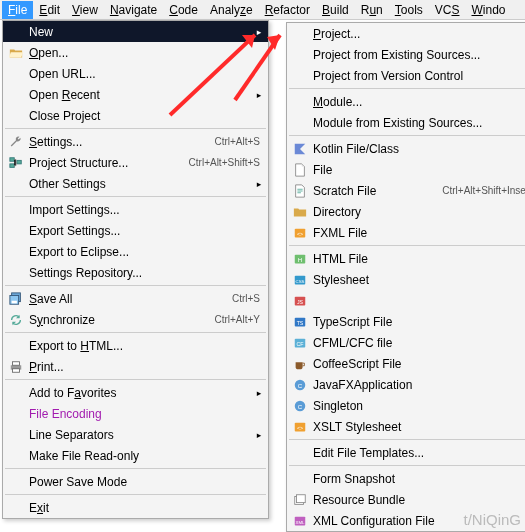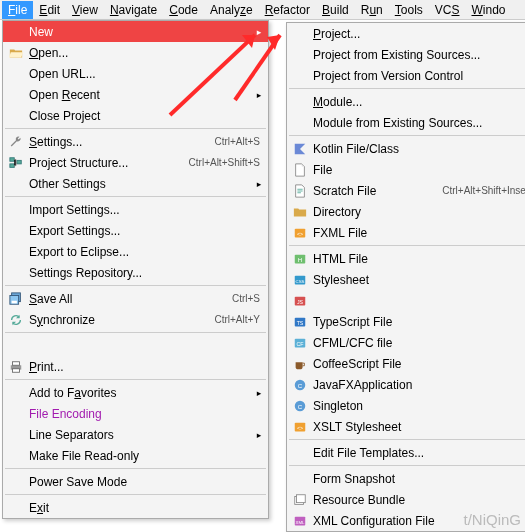--- a/index.html
+++ b/index.html
@@ -5,21 +5,21 @@
   * { box-sizing: border-box; margin: 0; padding: 0; }
   body { font-family: "Segoe UI", Tahoma, sans-serif; font-size: 12px; background: #fff; color: #000; width: 525px; height: 532px; overflow: hidden; position: relative; }
   .menubar { display: flex; background: #f0f0f0; border-bottom: 1px solid #ccc; height: 20px; align-items: center; padding: 0 2px; }
   .menubar .mitem { padding: 2px 6px; cursor: default; }
   .menubar .mitem.active { background: #3399ff; color: #fff; }
   .menubar .mitem u { text-decoration: underline; }
   .dropdown { position: absolute; background: #f4f4f4; border: 1px solid #aaa; box-shadow: 2px 2px 4px rgba(0,0,0,0.2); }
   .dropdown.left { left: 2px; top: 20px; width: 267px; }
   .dropdown.right { left: 286px; top: 22px; width: 255px; }
   .row { display: flex; align-items: center; height: 21px; padding: 0 4px 0 4px; cursor: default; white-space: nowrap; }
-  .row.highlight { background: #ef4444; color: #fff; }
+  .row.highlight { background: #0f172a; color: #fff; }
   .row .icon { width: 18px; height: 16px; display: inline-flex; align-items: center; justify-content: center; margin-right: 4px; flex-shrink: 0; }
   .row .label { flex: 1; }
   .row .shortcut { color: #555; font-size: 10px; padding-right: 4px; }
   .row .arrow { width: 10px; text-align: center; font-size: 9px; }
   .row.disabled .label { color: #a21caf; }
   .sep { height: 1px; border-top: 1px solid #ccc; margin: 2px 2px; }
   .icon svg { width: 14px; height: 14px; }
   .watermark { position: absolute; right: 4px; bottom: 4px; color: #bbb; font-size: 15px; pointer-events: none; }
   .annot-arrow { position: absolute; pointer-events: none; }
 </style>
@@ -131,20 +131,21 @@
           <path fill="none" stroke="#5a9" stroke-width="1.5" d="M3 8a5 5 0 0 1 9-3M13 8a5 5 0 0 1-9 3"></path>
           <path fill="#5a9" d="M12 2v4h-4zM4 14v-4h4z"></path>
         </svg>
       </span>
     <span class="label">S<u>y</u>nchronize</span>
     <span class="shortcut">Ctrl+Alt+Y</span>
   </div>
   <div class="sep"></div>
   <div class="row">
     <span class="icon"></span>
+    <span class="label">Export to <u>H</u>TML...</span>
   </div>
   <div class="row">
     <span class="icon">
         <svg viewBox="0 0 16 16">
           <rect x="2" y="6" width="12" height="5" fill="#999"></rect>
           <rect x="4" y="2" width="8" height="4" fill="#fff" stroke="#666"></rect>
           <rect x="4" y="10" width="8" height="4" fill="#fff" stroke="#666"></rect>
         </svg>
       </span>
     <span class="label"><u>P</u>rint...</span>

